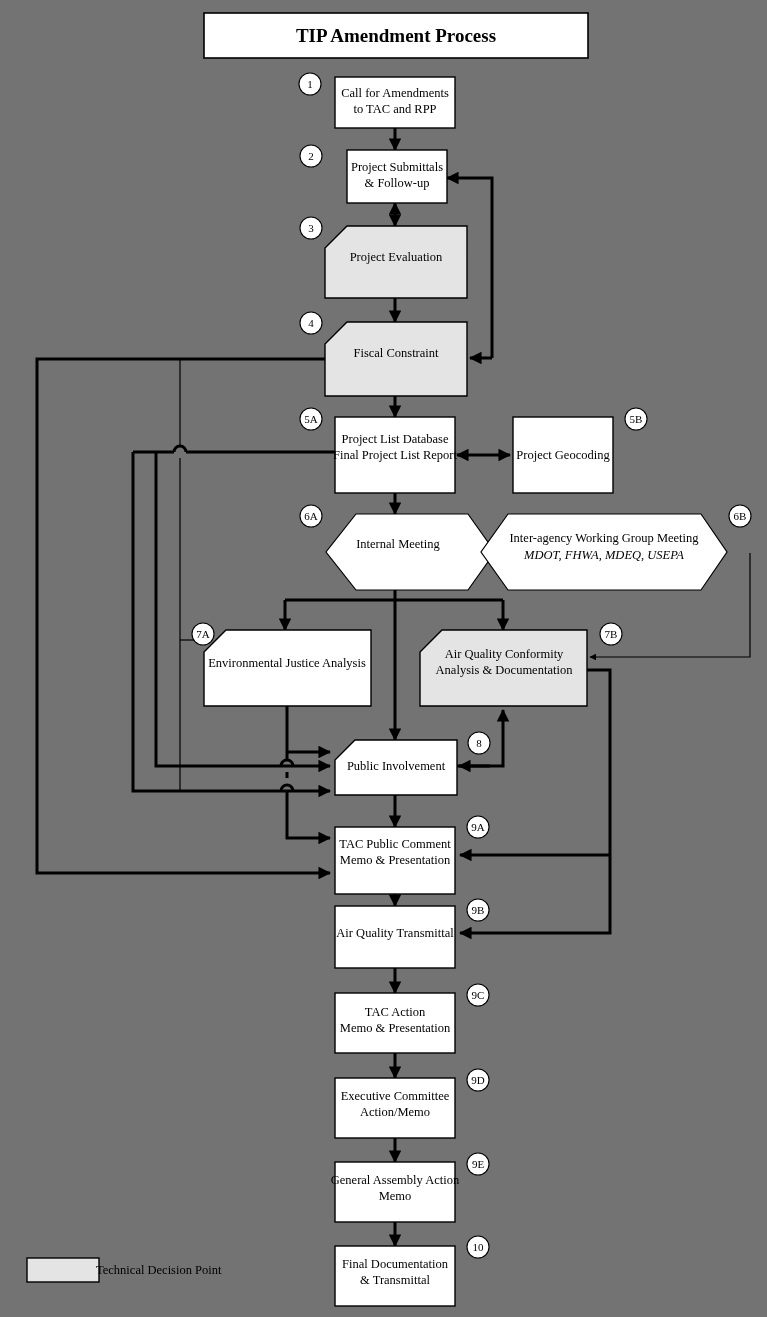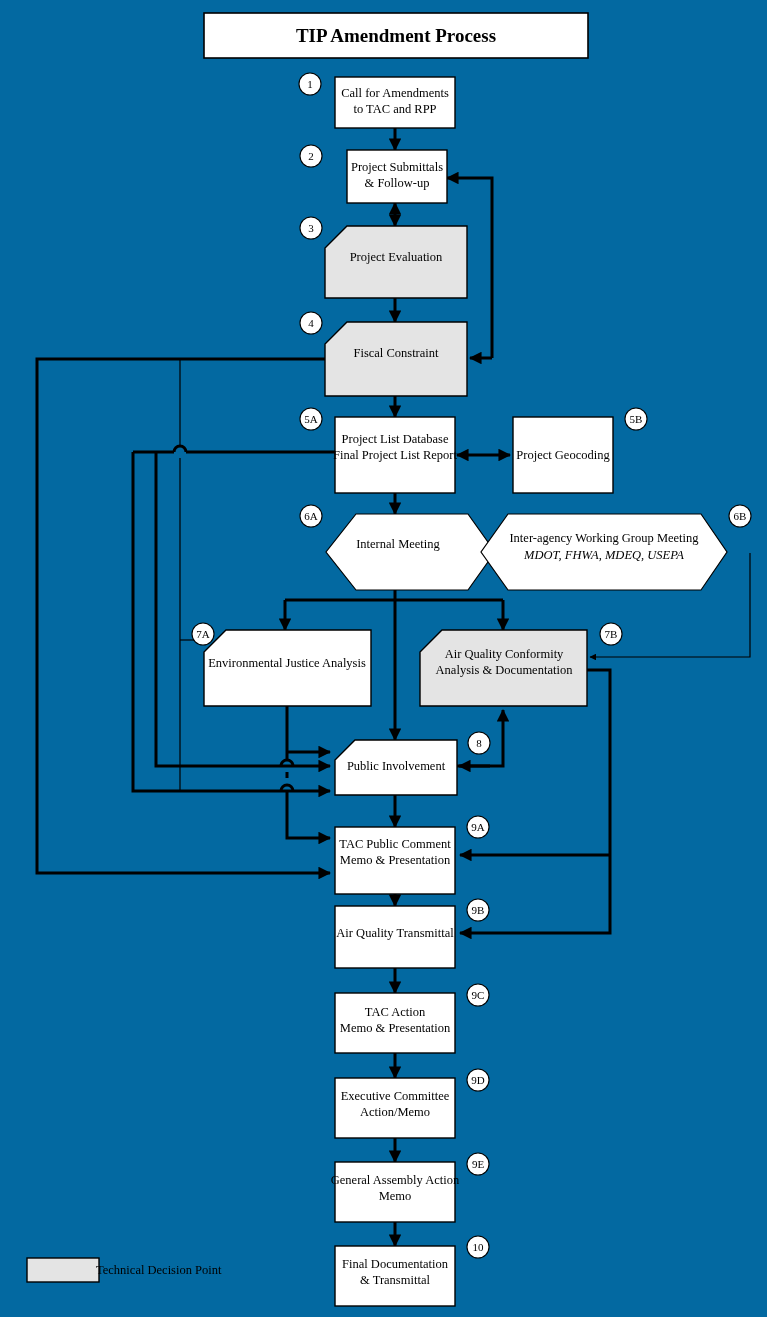--- a/index.html
+++ b/index.html
@@ -7,21 +7,21 @@
     padding: 0;
     background: #ffffff;
   }
   body {
     font-family: "Liberation Serif", "DejaVu Serif", serif;
   }
   #canvas {
     position: relative;
     width: 767px;
     height: 1317px;
-    background: #0369a1;
+    background: #737373;
     overflow: hidden;
   }
   svg.flow {
     position: absolute;
     top: 0;
     left: 0;
     width: 767px;
     height: 1317px;
   }
   .node-rect {

